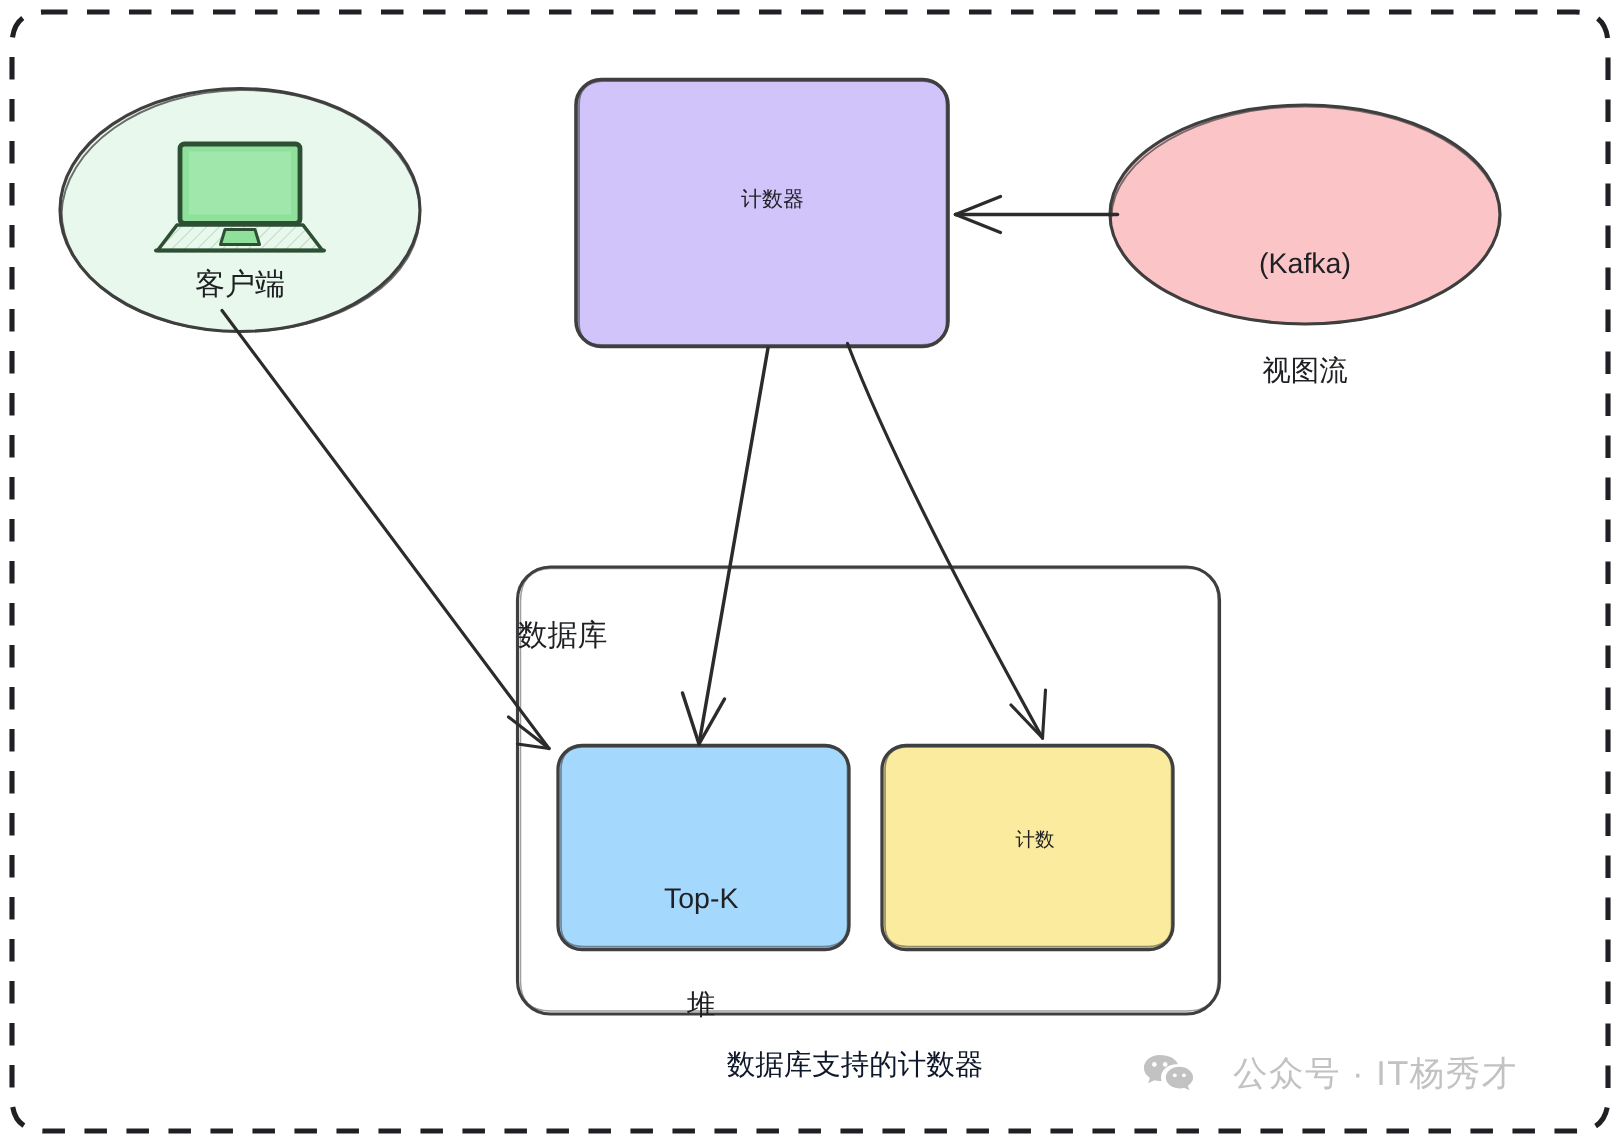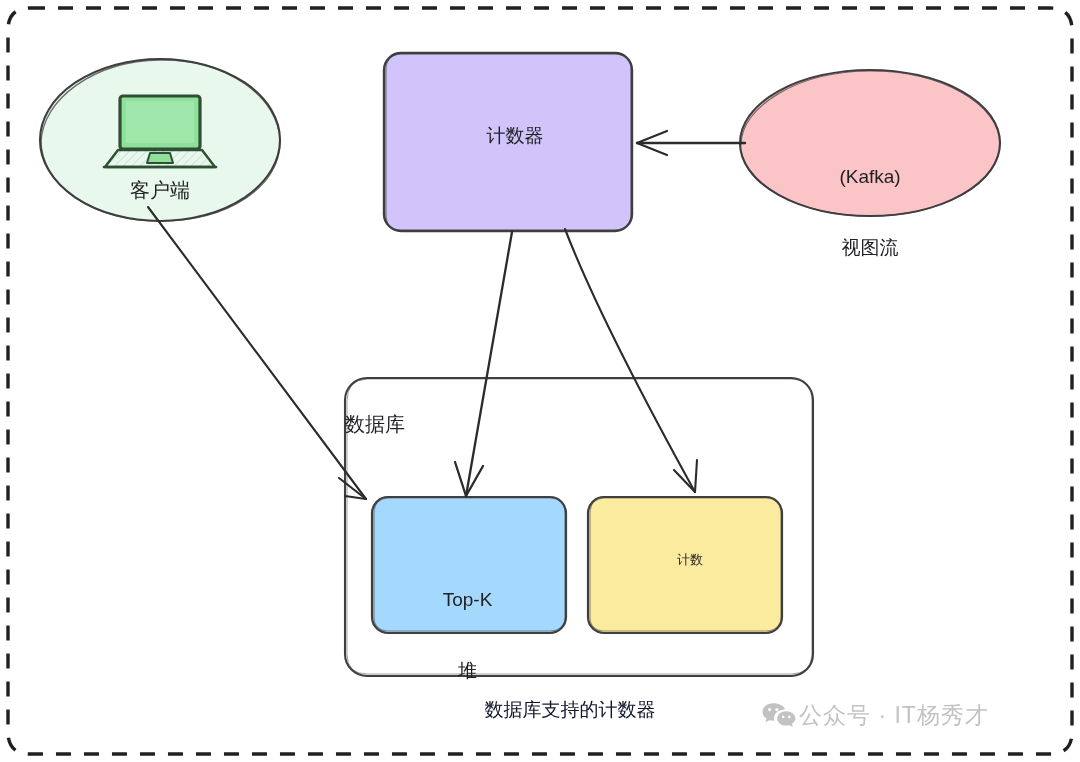--- a/index.html
+++ b/index.html
@@ -34,21 +34,21 @@
     line-height: 1.25;
     white-space: pre;
     pointer-events: none;
   }
   #label-client {
     left: 60px; top: 178px; width: 200px;
     font-size: 20px;
   }
   #label-counter {
     left: 405px; top: 124px; width: 220px;
-    font-size: 19px;
+    font-size: 14px;
   }
   #label-stream {
     left: 765px; top: 117px; width: 210px;
     font-size: 19px;
   }
   #label-database {
     left: 345px; top: 412px; width: 100px;
     font-size: 20px;
     text-align: left;
   }
@@ -67,21 +67,21 @@
     font-size: 19px;
     color: #0f172a;
     font-family: "Liberation Sans", "DejaVu Sans", sans-serif;
   }
   #watermark {
     position: absolute;
     left: 762px;
     top: 700px;
     display: flex;
     align-items: center;
-    gap: 3px;
+    gap: 26px;
     color: #c2c2c2;
     font-size: 23px;
     font-family: "Liberation Sans", "DejaVu Sans", sans-serif;
     letter-spacing: 1px;
   }
   #watermark .wm-icon { display: block; }
 </style>
 </head>
 <body>
 

